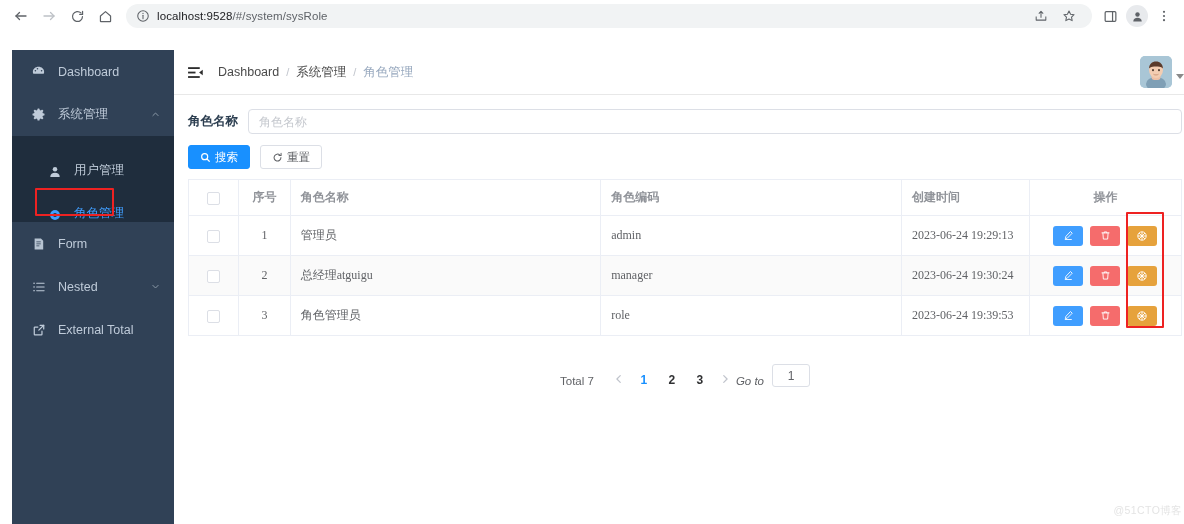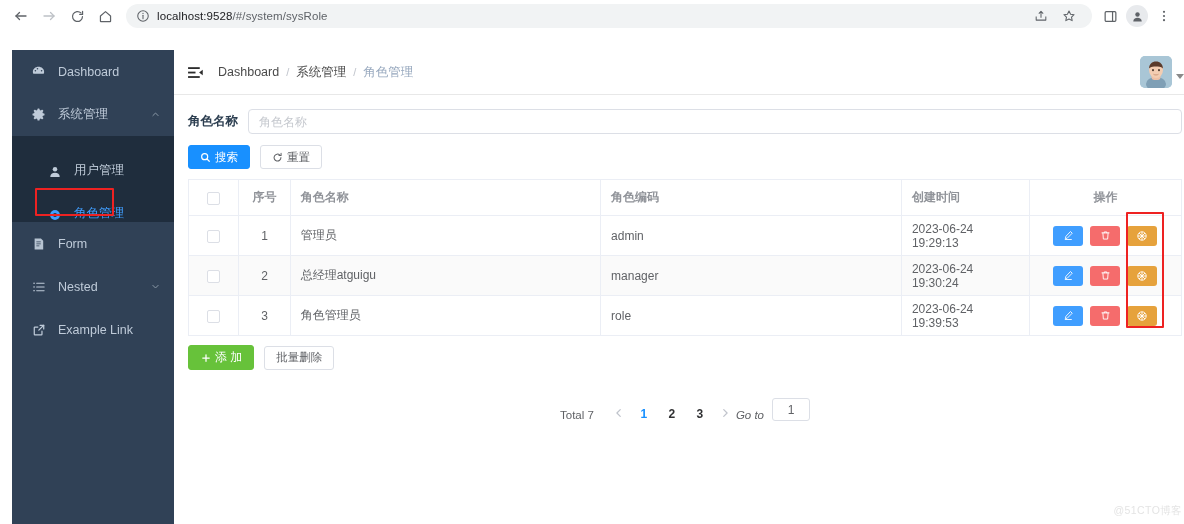--- a/index.html
+++ b/index.html
@@ -113,21 +113,21 @@
     align-items: center; justify-content: center; gap: 4px; padding: 0 11px;
     cursor: pointer; border: 1px solid transparent; white-space: nowrap;
     font-family: "Liberation Sans", sans-serif;
   }
   .btn-primary { background: #1890ff; color: #fff; border-color: #1890ff; }
   .btn-default { background: #fff; color: #606266; border-color: #dcdfe6; }
   .btn-success { background: #67c23a; color: #fff; border-color: #67c23a; height: 25px; font-size: 12px; }
   .btn .bi { width: 11px; height: 11px; display: inline-flex; align-items: center; justify-content: center; }
 
   
-  .table { width: 100%; border-collapse: collapse; border-top: 1px solid #ebeef5; }
+  .table { width: 100%; border-collapse: collapse; border-top: 1px solid #ebeef5; font-family: Liberation Serif, serif; }
   .table th, .table td {
     border-bottom: 1px solid #ebeef5; border-right: 1px solid #ebeef5;
     font-size: 12px; color: #606266; text-align: left; font-weight: normal;
   }
   .table th { height: 36px; color: #909399; font-weight: bold; background: #fff; padding: 0 10px; }
   .table td { height: 40px; padding: 0 10px; color: #606266; }
   .table tr td:first-child, .table tr th:first-child { border-left: 1px solid #ebeef5; }
   .table tr.striped td { background: #fafafa; }
   .col-check { width: 51px; text-align: center !important; padding: 0 !important; }
   .col-index { width: 52px; text-align: center !important; padding: 0 !important; }
@@ -331,21 +331,21 @@
     </div>
 
     <div class="menu-item">
       <span class="mi-icon">
         <svg width="14" height="14" viewBox="0 0 16 16" fill="none" stroke="currentColor" stroke-width="1.4" stroke-linecap="round" stroke-linejoin="round">
             <path d="M9.2 2.6h4.2v4.2"></path>
             <path d="M13.4 2.6L7.8 8.2"></path>
             <path d="M11.4 9.4v3.4a.7.7 0 0 1-.7.7H3.3a.7.7 0 0 1-.7-.7V5.4a.7.7 0 0 1 .7-.7h3.4"></path>
           </svg>
       </span>
-      <span class="mi-label">Example Link</span>
+      <span class="mi-label">External Total</span>
     </div>
 
     <div class="hl-box" style="left:23px; top:138px; width:79px; height:28px;"></div>
   </div>
 
   <div class="main">
 
     <div class="navbar">
       <span class="hamburger">
         <svg width="17" height="17" viewBox="0 0 16 16" fill="currentColor">
@@ -507,33 +507,20 @@
                       <circle cx="8" cy="8" r="5.6"></circle>
                       <path d="M8 2.4v11.2M2.4 8h11.2M4 4l8 8M12 4l-8 8"></path>
                     </svg>
                 </span>
               </div>
             </td>
           </tr>
         </tbody>
       </table>
 
-      <div class="bottom-btns">
-        <button class="btn btn-success">
-          <span class="bi">
-            <svg width="10" height="10" viewBox="0 0 16 16" fill="none" stroke="currentColor" stroke-width="2" stroke-linecap="round">
-                <path d="M8 2.8v10.4M2.8 8h10.4"></path>
-              </svg>
-          </span>
-          <span>添 加</span>
-        </button>
-        <button class="btn btn-default">
-          <span>批量删除</span>
-        </button>
-      </div>
 
       <div class="pagination">
         <span class="pg-total">Total 7</span>
         <span class="pg-arrow">
           <svg width="10" height="10" viewBox="0 0 12 12" fill="none" stroke="currentColor" stroke-width="1.5" stroke-linecap="round" stroke-linejoin="round">
               <path d="M7.5 2L3.5 6l4 4"></path>
             </svg>
         </span>
         <span class="pg-num active">1</span>
         <span class="pg-num">2</span>

